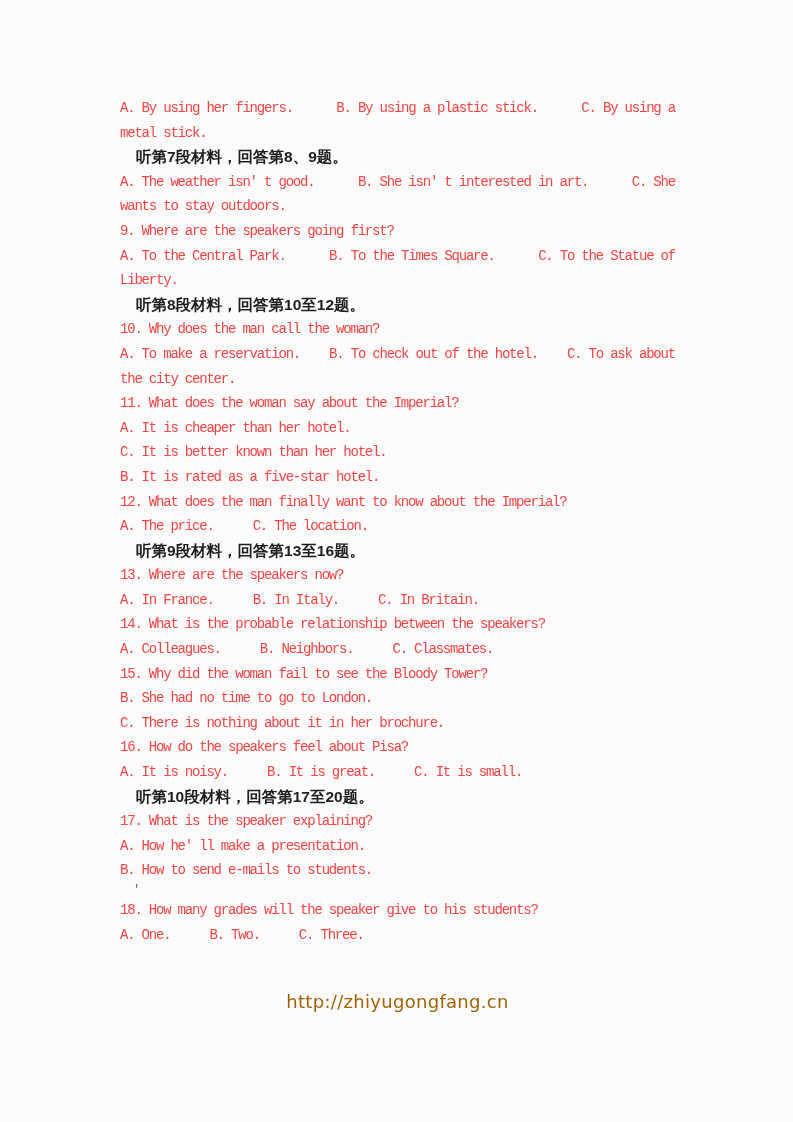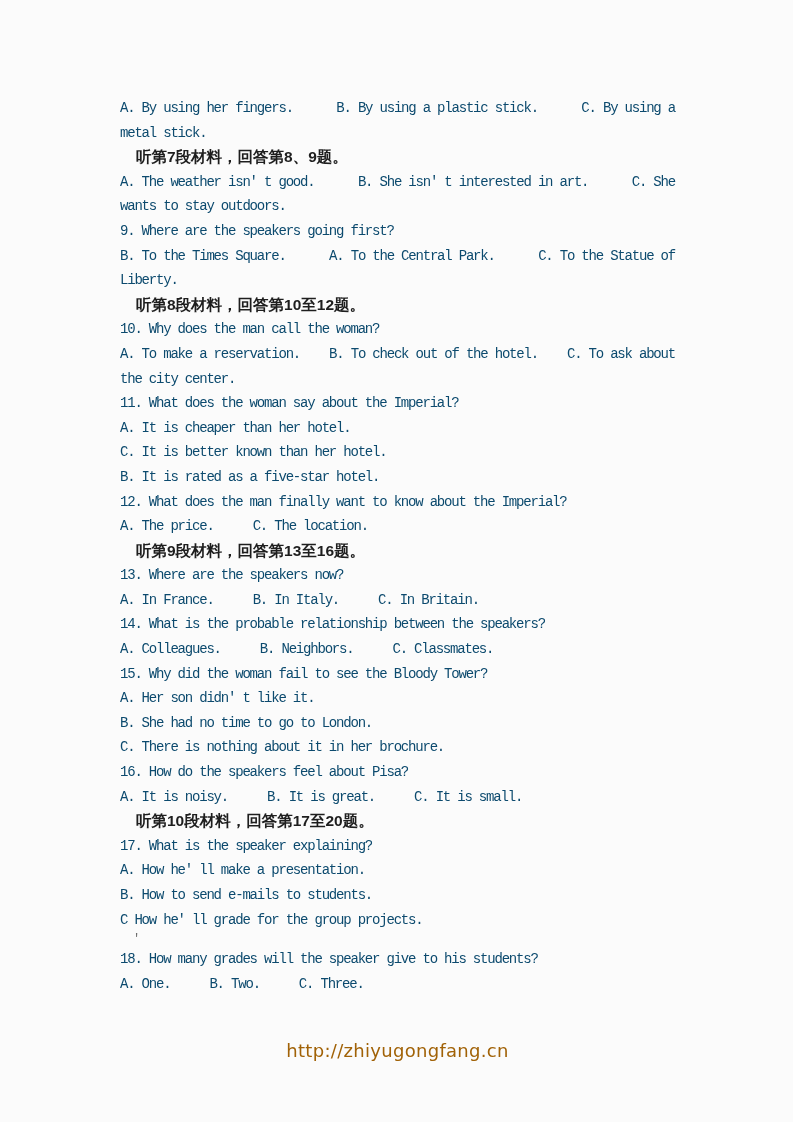--- a/index.html
+++ b/index.html
@@ -17,21 +17,21 @@
     box-sizing: content-box;
     padding: 96px 0 0 120px;
     width: 555px;
   }
   .line {
     display: block;
     height: 24.6px;
     line-height: 24.6px;
     font-size: 14px;
     letter-spacing: -1.2px;
-    color: #0c4a6e;
+    color: #ef4444;
     white-space: pre;
   }
   .line.section {
     font-family: "Liberation Sans", "DejaVu Sans", sans-serif;
     font-weight: bold;
     font-size: 15.5px;
     letter-spacing: 0;
     color: #1e1e1e;
     padding-left: 16px;
   }
@@ -69,46 +69,44 @@
 
 <main class="content">
 
   <div id="lines-root">
       <div class="line options-justified"><span class="opt">A. By using her fingers.</span><span class="opt">B. By using a plastic stick.</span><span class="opt">C. By using a</span></div>
       <div class="line plain">metal stick.</div>
       <div class="line section">听第7段材料，回答第8、9题。</div>
       <div class="line options-justified"><span class="opt">A. The weather isn' t good.</span><span class="opt">B. She isn' t interested in art.</span><span class="opt">C. She</span></div>
       <div class="line plain">wants to stay outdoors.</div>
       <div class="line plain">9. Where are the speakers going first?</div>
-      <div class="line options-justified"><span class="opt">B. To the Times Square.</span><span class="opt">A. To the Central Park.</span><span class="opt">C. To the Statue of</span></div>
+      <div class="line options-justified"><span class="opt">A. To the Central Park.</span><span class="opt">B. To the Times Square.</span><span class="opt">C. To the Statue of</span></div>
       <div class="line plain">Liberty.</div>
       <div class="line section">听第8段材料，回答第10至12题。</div>
       <div class="line plain">10. Why does the man call the woman?</div>
       <div class="line options-justified"><span class="opt">A. To make a reservation.</span><span class="opt">B. To check out of the hotel.</span><span class="opt">C. To ask about</span></div>
       <div class="line plain">the city center.</div>
       <div class="line plain">11. What does the woman say about the Imperial?</div>
       <div class="line plain">A. It is cheaper than her hotel.</div>
       <div class="line plain">C. It is better known than her hotel.</div>
       <div class="line plain">B. It is rated as a five-star hotel.</div>
       <div class="line plain">12. What does the man finally want to know about the Imperial?</div>
       <div class="line options-gapped"><span class="opt">A. The price.</span><span class="opt">C. The location.</span></div>
       <div class="line section">听第9段材料，回答第13至16题。</div>
       <div class="line plain">13. Where are the speakers now?</div>
       <div class="line options-gapped"><span class="opt">A. In France.</span><span class="opt">B. In Italy.</span><span class="opt">C. In Britain.</span></div>
       <div class="line plain">14. What is the probable relationship between the speakers?</div>
       <div class="line options-gapped"><span class="opt">A. Colleagues.</span><span class="opt">B. Neighbors.</span><span class="opt">C. Classmates.</span></div>
       <div class="line plain">15. Why did the woman fail to see the Bloody Tower?</div>
-      <div class="line plain">A. Her son didn' t like it.</div>
       <div class="line plain">B. She had no time to go to London.</div>
       <div class="line plain">C. There is nothing about it in her brochure.</div>
       <div class="line plain">16. How do the speakers feel about Pisa?</div>
       <div class="line options-gapped"><span class="opt">A. It is noisy.</span><span class="opt">B. It is great.</span><span class="opt">C. It is small.</span></div>
       <div class="line section">听第10段材料，回答第17至20题。</div>
       <div class="line plain">17. What is the speaker explaining?</div>
       <div class="line plain">A. How he' ll make a presentation.</div>
       <div class="line plain">B. How to send e-mails to students.</div>
-      <div class="line plain">C How he' ll grade for the group projects.</div>
       <div class="line mark">'</div>
       <div class="line plain">18. How many grades will the speaker give to his students?</div>
       <div class="line options-gapped"><span class="opt">A. One.</span><span class="opt">B. Two.</span><span class="opt">C. Three.</span></div>
     </div>
   <div class="footer">http://zhiyugongfang.cn</div>
 </main>
 
 </body></html>

